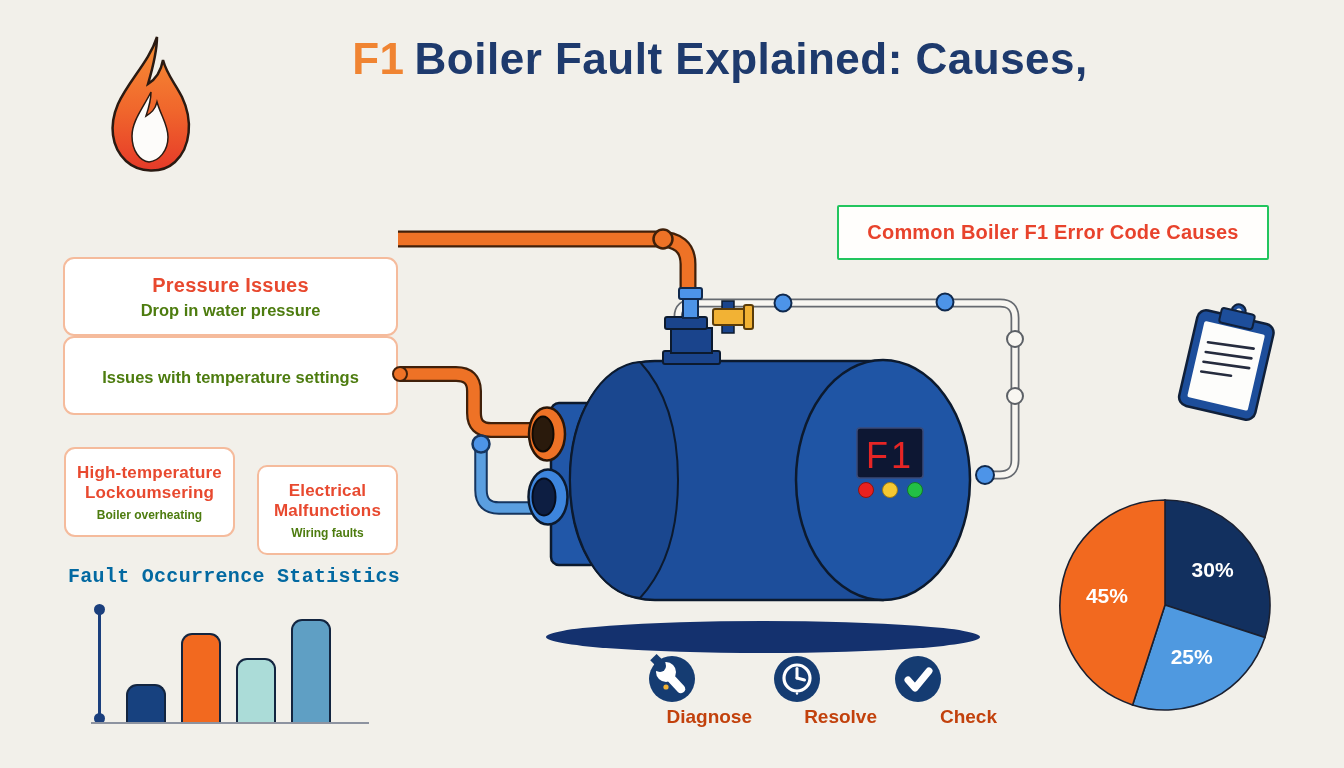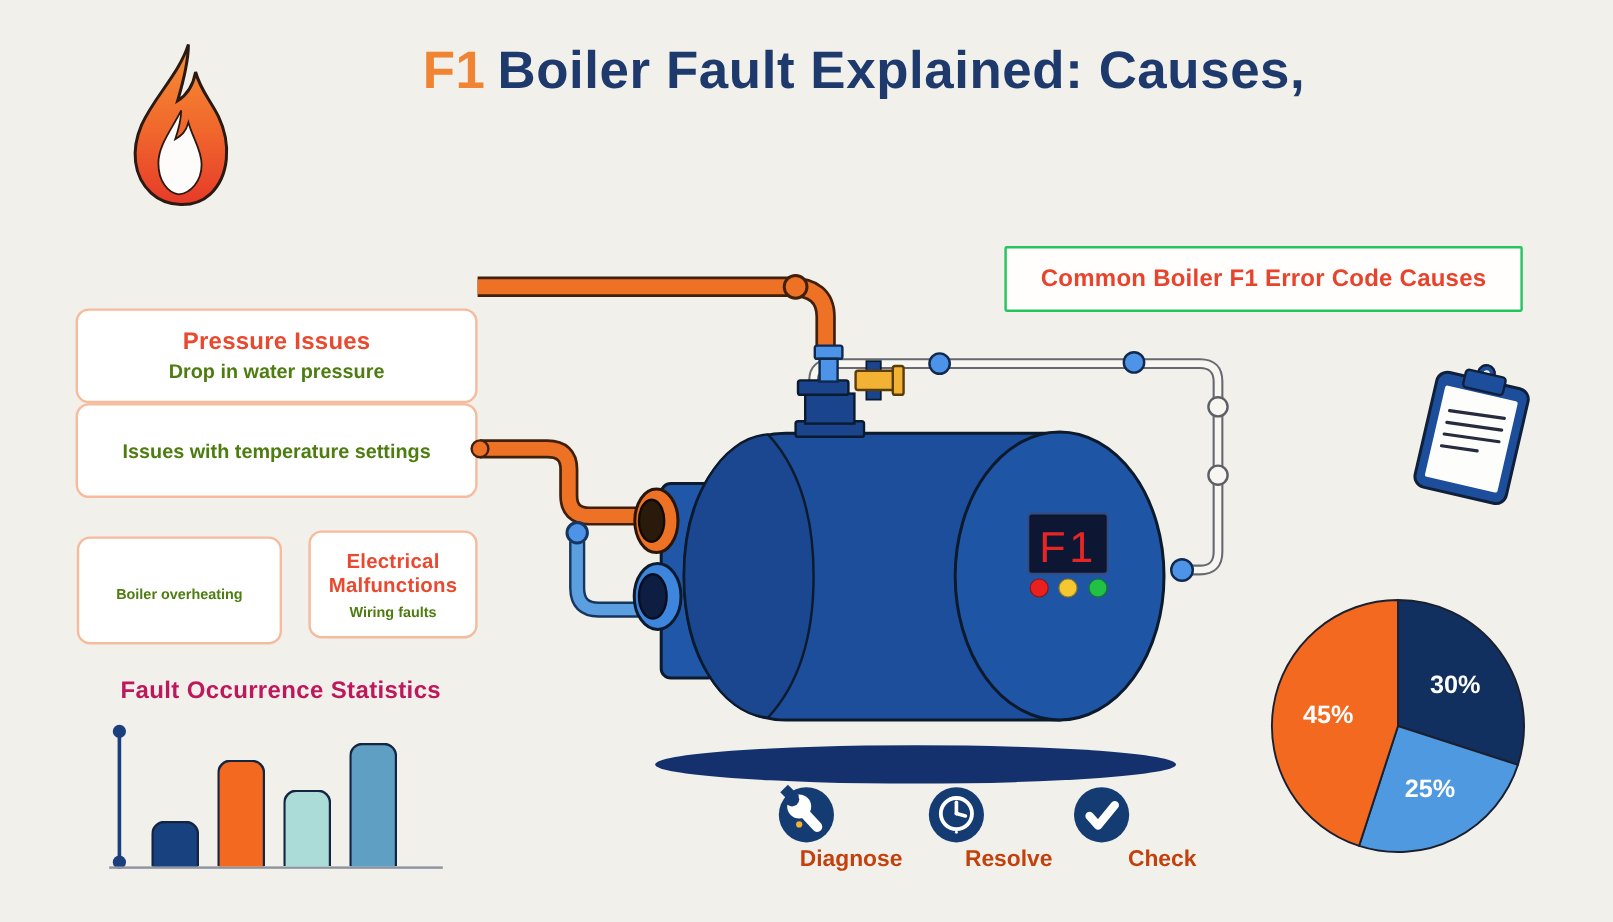--- a/index.html
+++ b/index.html
@@ -18,22 +18,22 @@
 
   
   .cause-box{background:#ffffff;border:2px solid #f5bb9c;border-radius:11px;
              display:flex;flex-direction:column;justify-content:center;align-items:center;
              text-align:center;box-sizing:border-box;padding:4px 6px;}
   .cause-title{color:#e8492f;font-weight:bold;font-size:20px;line-height:23px;letter-spacing:.2px;}
   .cause-sub{color:#4d7c0f;font-weight:bold;font-size:16.5px;margin-top:4px;}
   .small .cause-title{font-size:17px;line-height:20px;}
   .small .cause-sub{font-size:12px;margin-top:5px;}
 
-  .stats-heading{left:64px;top:565px;width:340px;text-align:center;color:#be185d;
-                 font-weight:bold;font-size:20px;letter-spacing:.3px;}
+  .stats-heading{left:64px;top:565px;width:340px;text-align:center;color:#0369a1;
+                 font-weight:bold;font-size:20px;letter-spacing:.3px;font-family:Liberation Mono, monospace;}
 
   
   .barchart{left:85px;top:601px;width:292px;height:124px;}
   .y-axis{position:absolute;left:13px;top:8px;width:2.5px;height:110px;background:#1b3f7d;}
   .axis-dot{position:absolute;width:11px;height:11px;border-radius:50%;background:#1b3f7d;}
   .x-axis{position:absolute;left:6px;bottom:1px;width:278px;height:2.5px;background:#8d93a0;}
   .bars{position:absolute;left:41px;bottom:3px;display:flex;align-items:flex-end;gap:15px;}
   .bar{width:40px;box-sizing:border-box;border:2px solid #132540;border-bottom:none;
        border-radius:11px 11px 0 0;}
 
@@ -70,23 +70,24 @@
 </div>
 
 <div class="abs cause-box" style="left:63px;top:222px;width:335px;height:79px;margin-top:35px;">
   <div class="cause-title">Pressure Issues</div>
   <div class="cause-sub">Drop in water pressure</div>
 </div>
 <div class="abs cause-box" style="left:63px;top:336px;width:335px;height:79px;">
   <div class="cause-sub">Issues with temperature settings</div>
 </div>
 <div class="abs cause-box small" style="left:64px;top:447px;width:171px;height:90px;">
+  <div class="cause-title">High-temperature Lockoumsering</div>
   <div class="cause-sub">Boiler overheating</div>
 </div>
-<div class="abs cause-box small" style="left:257px;top:442px;width:141px;height:90px;">
+<div class="abs cause-box small" style="left:257px;top:465px;width:141px;height:90px;border-radius:10px;">
   <div class="cause-title">Electrical Malfunctions</div>
   <div class="cause-sub">Wiring faults</div>
 </div>
 
 <div class="abs stats-heading">Fault Occurrence Statistics</div>
 
 <div class="abs barchart">
   <div class="axis-dot" style="left:9px;top:3px;"></div>
   <div class="y-axis"></div>
   <div class="axis-dot" style="left:9px;top:112px;"></div>

